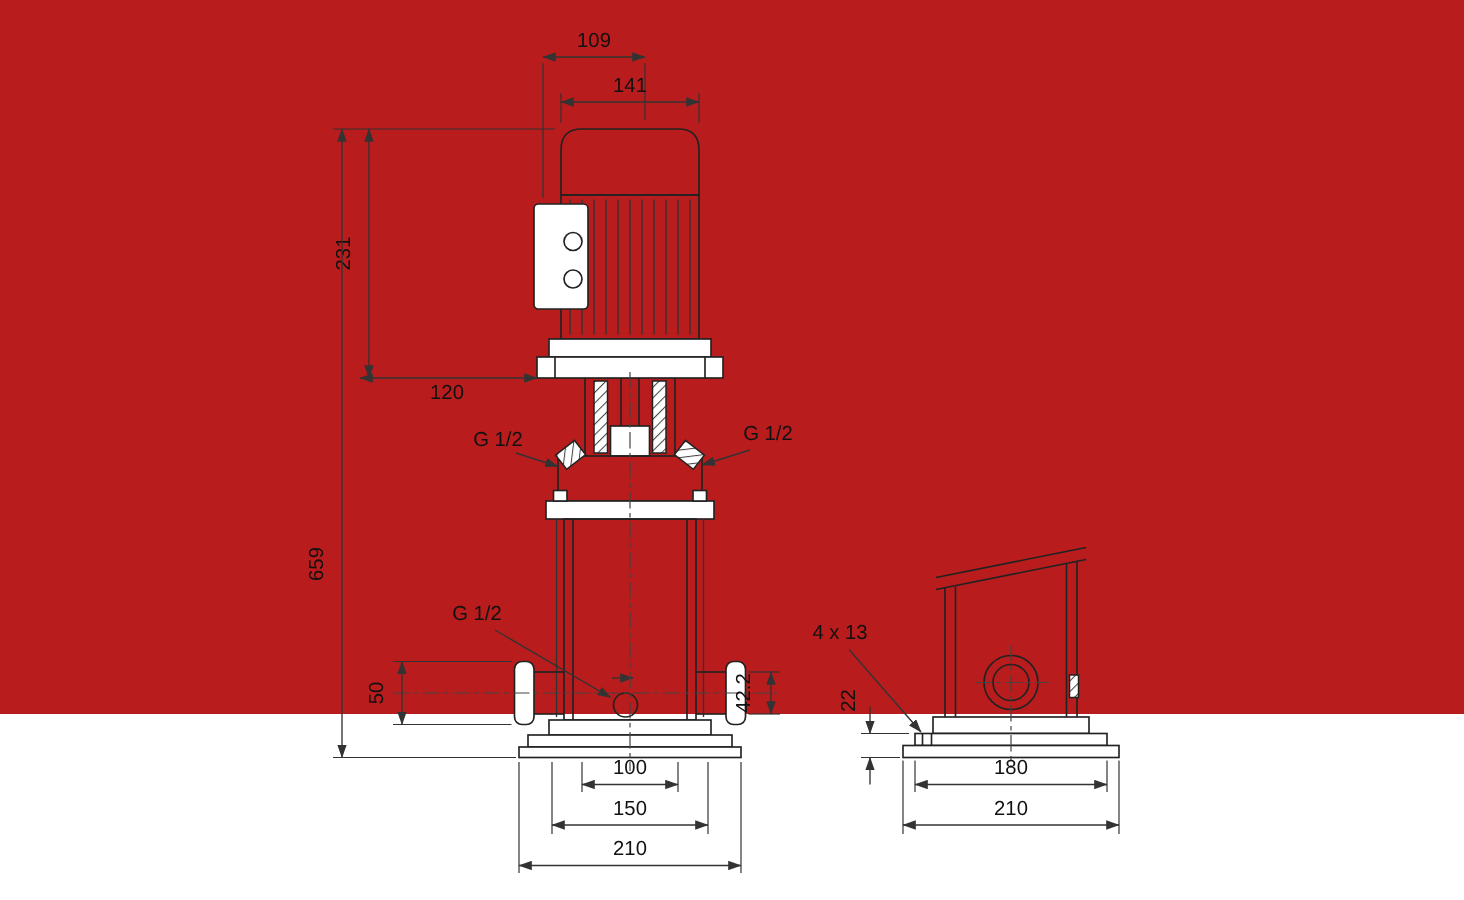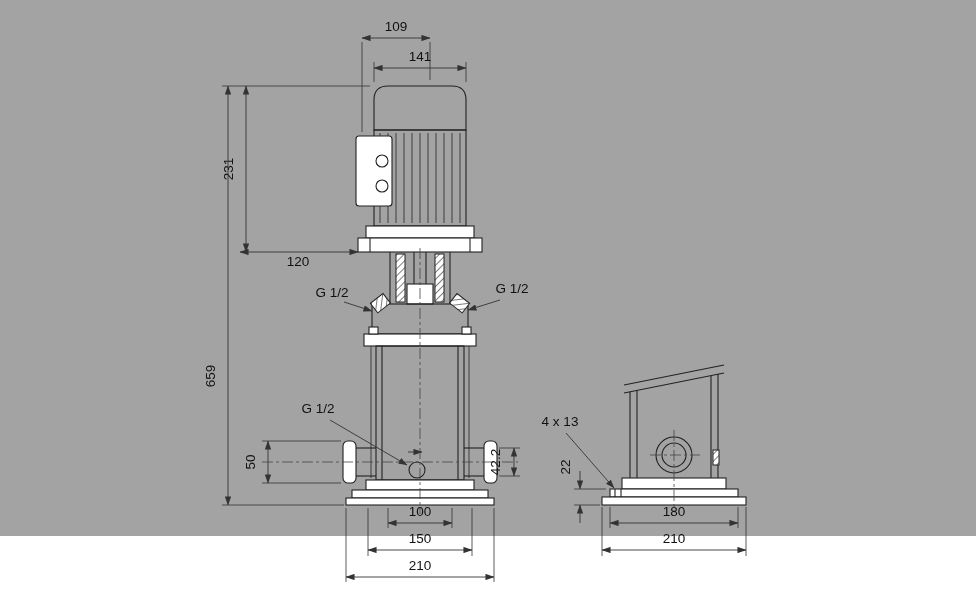--- a/index.html
+++ b/index.html
@@ -1,16 +1,16 @@
 <!DOCTYPE html>
 <html><head>
 <meta charset="utf-8">
 <style>
   html,body{margin:0;padding:0;background:#fff;width:976px;height:600px;overflow:hidden;}
-  .canvas{width:976px;height:536px;background:#a3a3a3;}
+  .canvas{width:976px;height:476px;background:#b91c1c;}
   .part{fill:none;stroke:#222;stroke-width:1.1;}
   .partf{fill:#fff;stroke:#222;stroke-width:1.1;}
   .fin{fill:none;stroke:#333;stroke-width:0.9;}
   .hatchfill{fill:url(#hatch);stroke:#222;stroke-width:1;}
   .dim{stroke:#333;stroke-width:0.9;fill:none;}
   .ext{stroke:#333;stroke-width:0.8;fill:none;}
   .ldr{stroke:#333;stroke-width:0.9;fill:none;}
   .cl{stroke:#444;stroke-width:0.8;fill:none;stroke-dasharray:11 3 3 3;}
   .dimlbl{font:13.5px "Liberation Sans",sans-serif;fill:#111;}
 </style>

